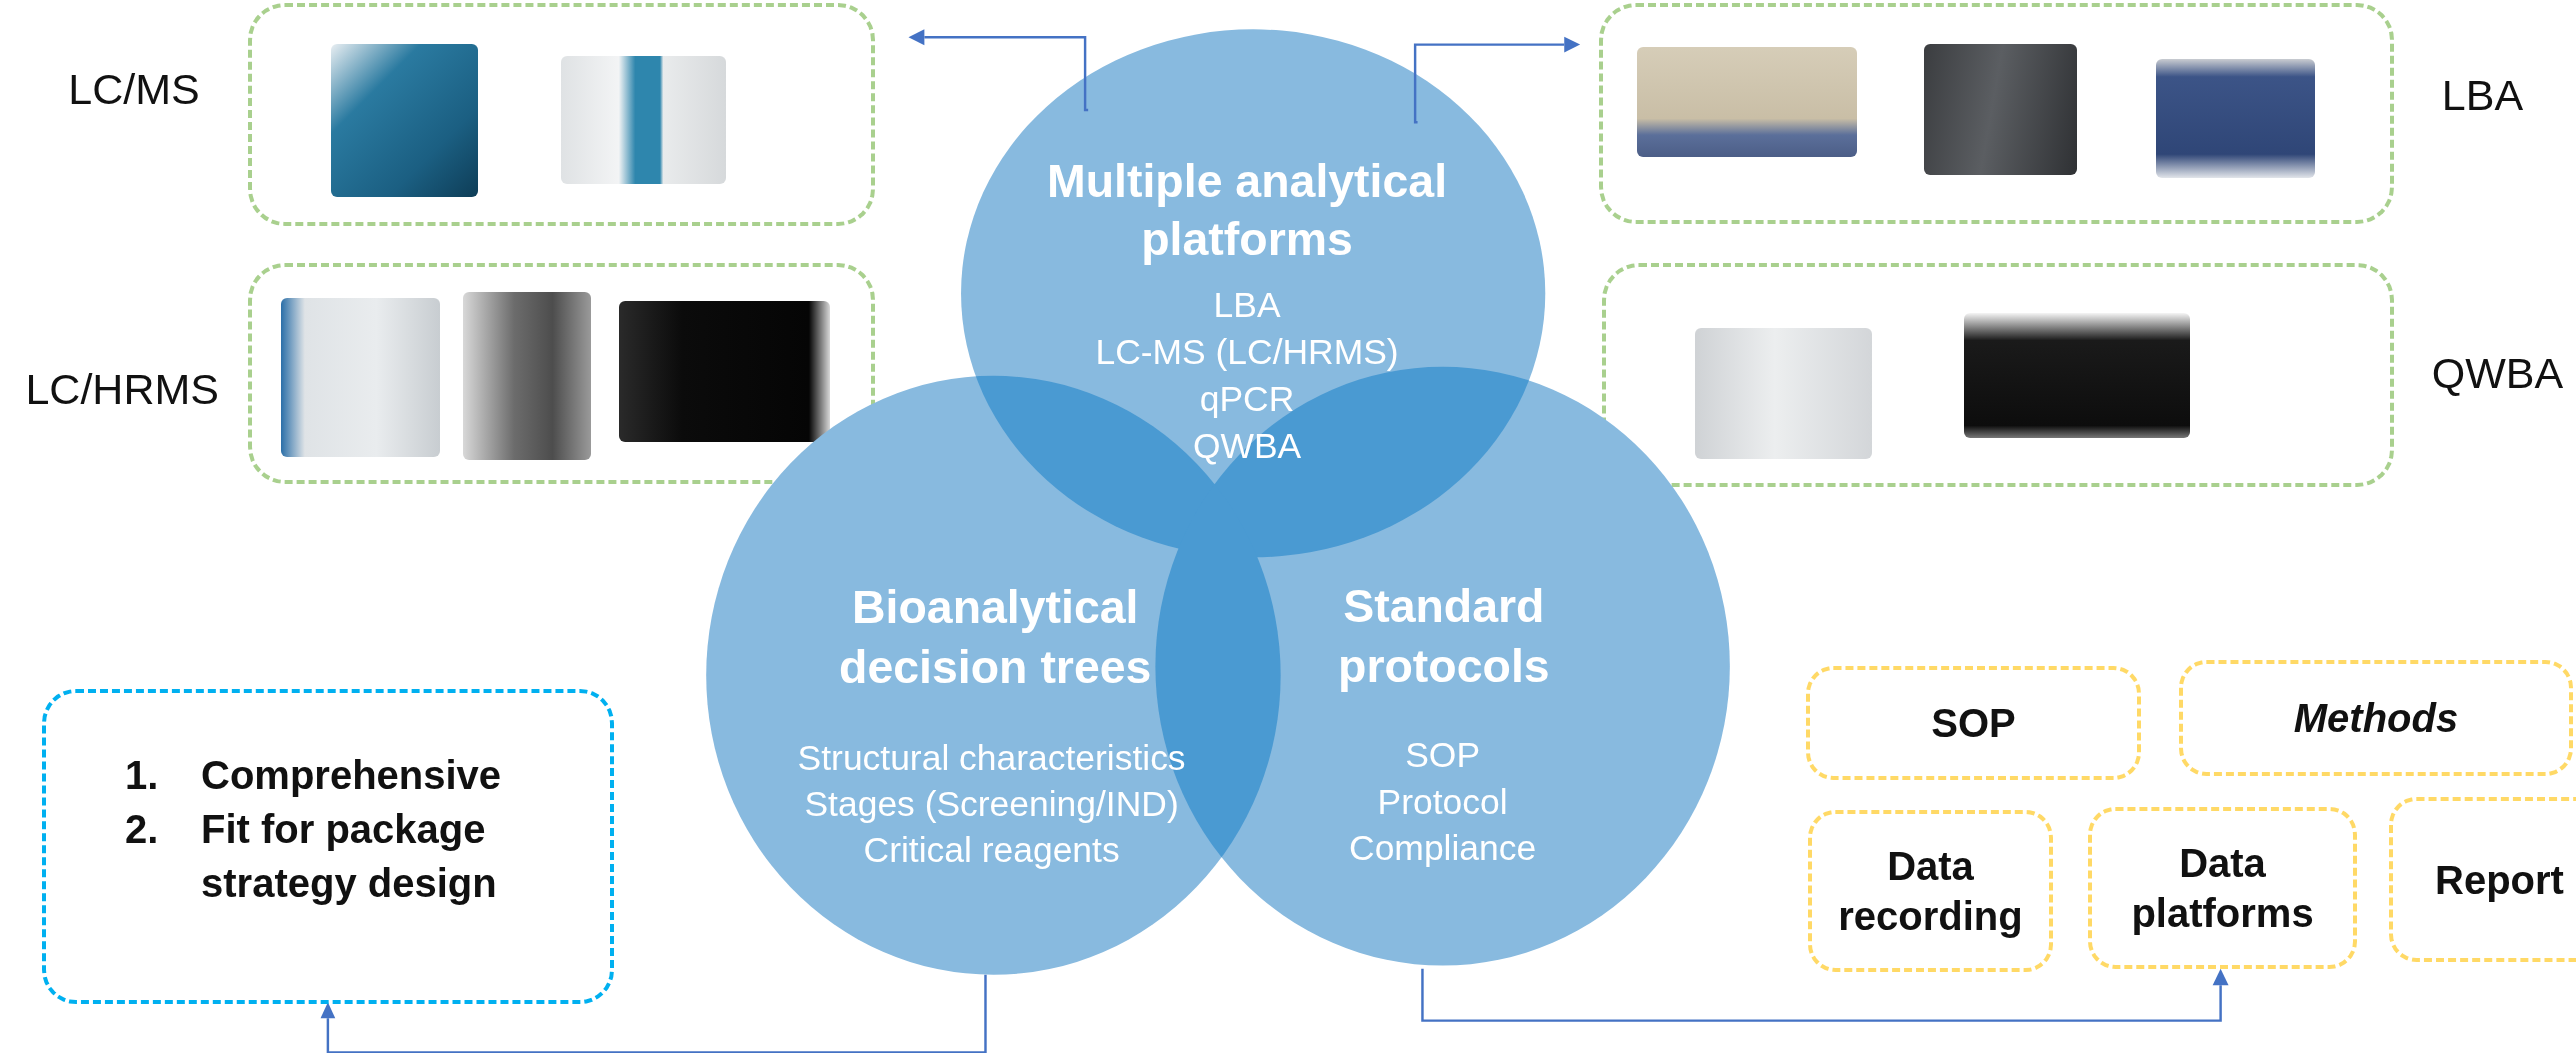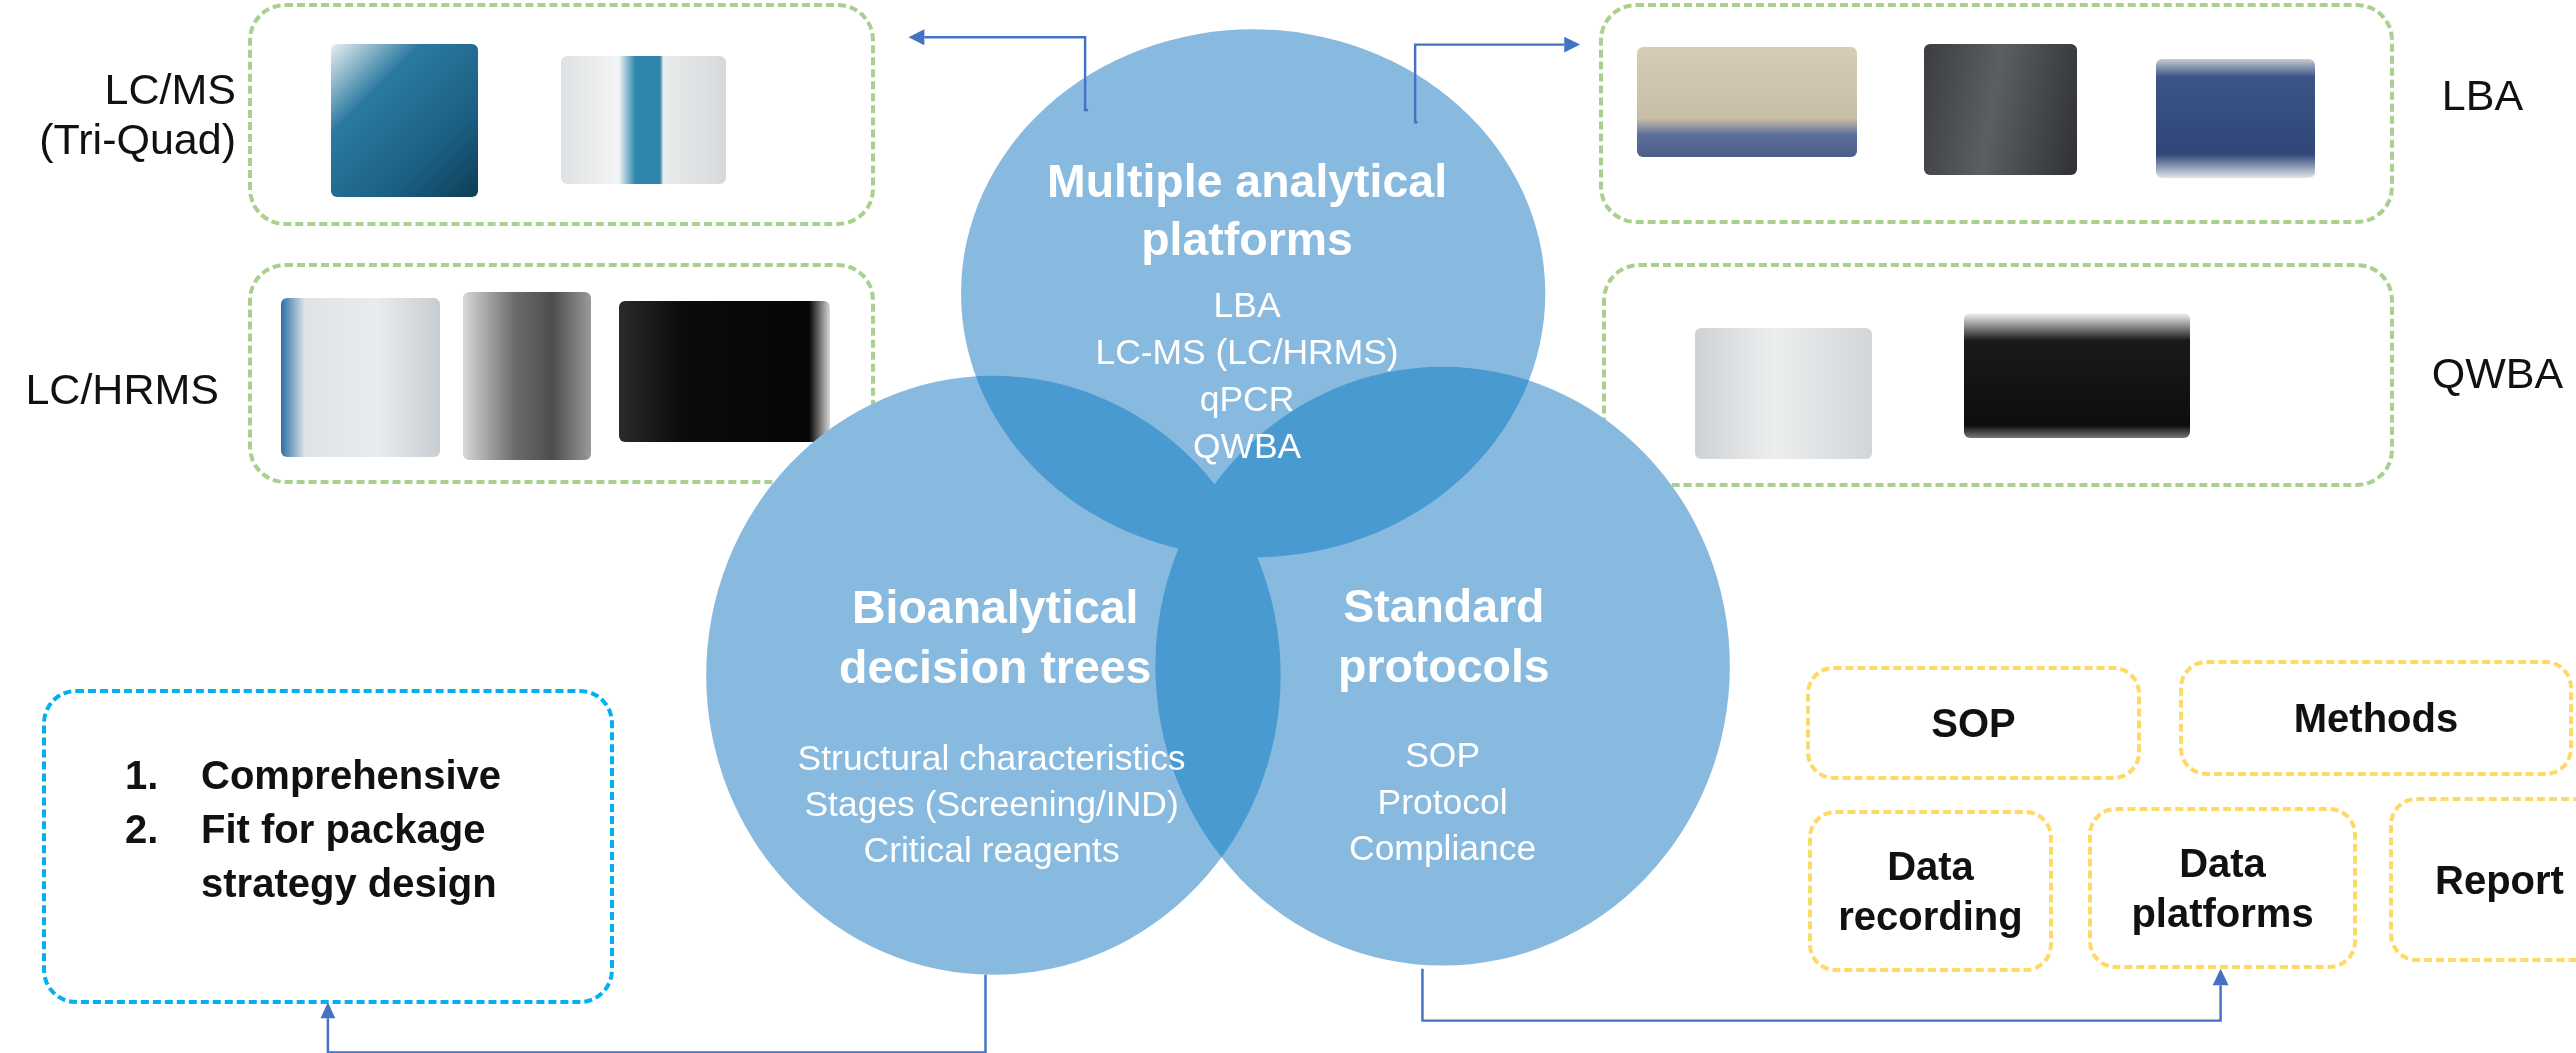--- a/index.html
+++ b/index.html
@@ -20,23 +20,22 @@
   .list .row { display:flex; }
   .list .num { width:76px; }
 </style>
 </head>
 <body>
 
 <div class="abs dash-green" style="left: 248px; top: 3.1px; width: 627px; height: 223px; border-color: rgb(169, 208, 142);">
   <div class="instrument" style="left:79px;top:37px;width:147px;height:153px;background:linear-gradient(135deg,#e8eef2 0%,#2a7aa0 30%,#1b5f82 70%,#0e3d57 100%);" title="triple-quad-ms-blue"></div>
   <div class="instrument" style="left:309px;top:49px;width:165px;height:128px;background:linear-gradient(90deg,#dfe2e4 0%,#f3f4f5 35%,#2e86ad 45%,#2e86ad 60%,#e9ebec 62%,#d6d9db 100%);" title="triple-quad-ms-white"></div>
 </div>
-<div class="abs side-label" style="left:16px;top:64px;width:220px;text-align:right;">
+<div class="abs side-label" style="left:24px;top:64px;width:220px;">
   <div>LC/MS</div>
-  <div>(Tri-Quad)</div>
 </div>
 
 <div class="abs dash-green" style="left: 248px; top: 263px; width: 627px; height: 221px; border-color: rgb(169, 208, 142);">
   <div class="instrument" style="left:29px;top:31px;width:159px;height:159px;background:linear-gradient(90deg,#2b6fa8 0%,#dfe3e6 15%,#e9ecee 60%,#c8cdd1 100%);" title="orbitrap-hrms-white-blue"></div>
   <div class="instrument" style="left:211px;top:24.5px;width:128px;height:168px;background:linear-gradient(90deg,#d8d8d8 0%,#6c6c6c 40%,#4d4d4d 70%,#9a9a9a 100%);" title="qtof-hrms-gray"></div>
   <div class="instrument" style="left:367px;top:34px;width:211px;height:141px;background:linear-gradient(90deg,#2a2a2a 0%,#0b0b0b 30%,#050505 90%,#d8d8d8 100%);" title="orbitrap-hrms-black"></div>
 </div>
 <div class="abs side-label" style="left:12.2px;top:364px;width:220px;">
   <div>LC/HRMS</div>
 </div>
@@ -127,21 +126,21 @@
         <div>Fit for package</div>
         <div>strategy design</div>
       </div>
     </div>
   </div>
 </div>
 
 <div class="abs dash-yellow" style="left: 1806px; top: 666px; width: 335px; height: 114px; border-color: rgb(255, 217, 102);">
   <span class="yl">SOP</span>
 </div>
-<div class="abs dash-yellow" style="left: 2179px; top: 660px; width: 394px; height: 116px; border-color: rgb(255, 217, 102);">
+<div class="abs dash-yellow" style="left: 2179px; top: 660px; width: 394px; height: 116px; border-color: rgb(255, 217, 102); font-style: italic;">
   <span class="yl">Methods</span>
 </div>
 <div class="abs dash-yellow" style="left: 1808px; top: 810px; width: 245px; height: 162px; border-color: rgb(255, 217, 102);">
   <div class="yl">
     <div>Data</div>
     <div>recording</div>
   </div>
 </div>
 <div class="abs dash-yellow" style="left: 2088px; top: 807px; width: 269px; height: 162px; border-color: rgb(255, 217, 102);">
   <div class="yl">

